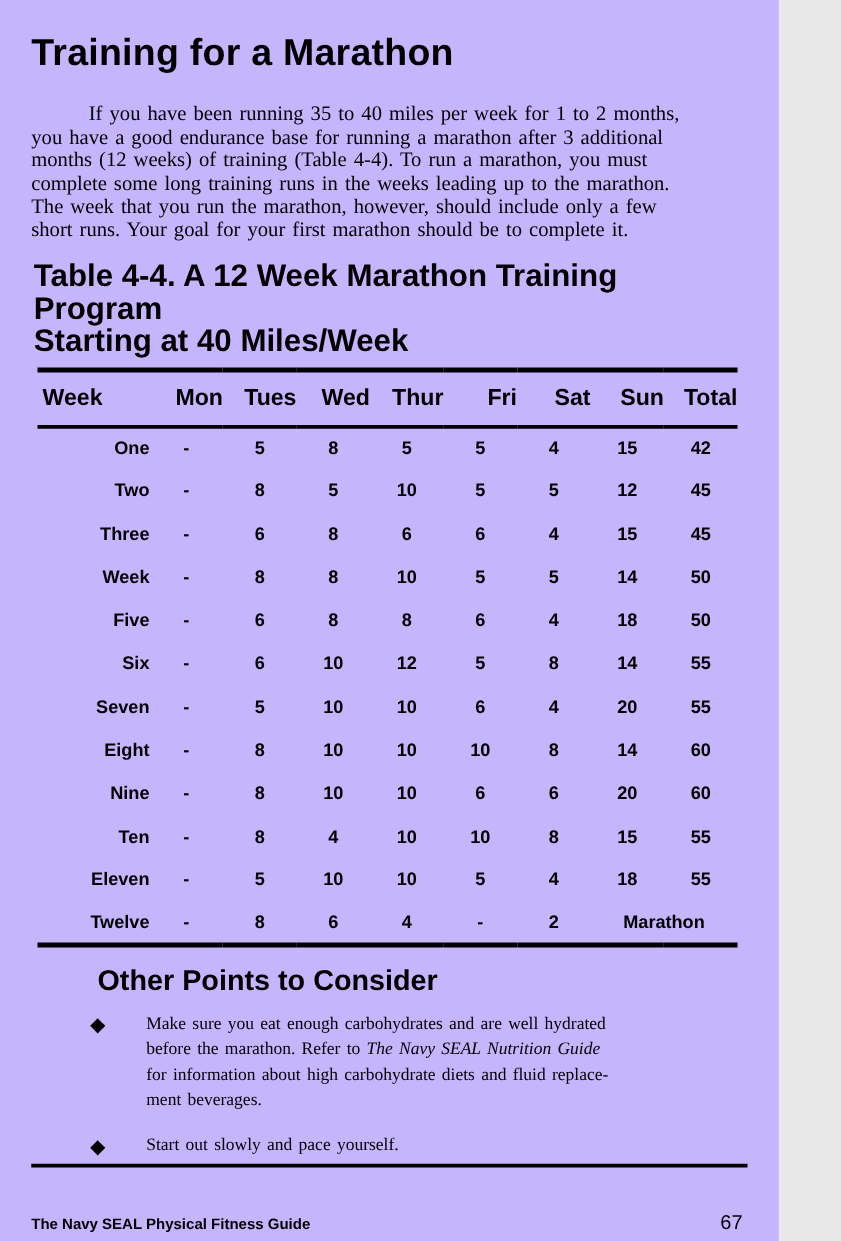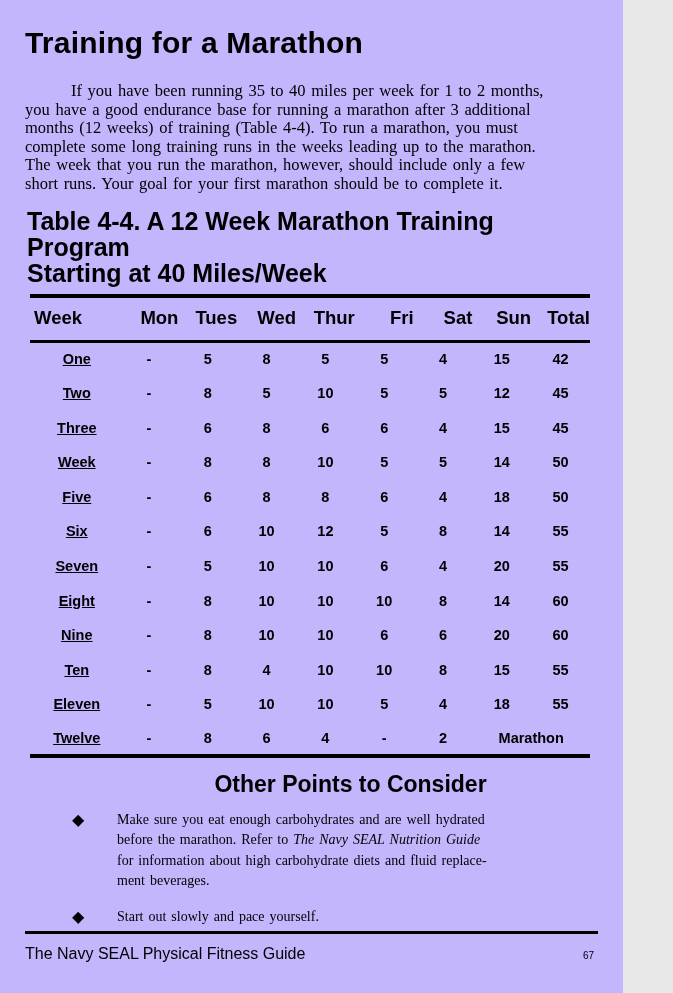--- a/index.html
+++ b/index.html
@@ -54,28 +54,27 @@
     padding: 9px 0 11px 0;
     border-bottom: 3.5px solid #000;
   }
   table.training thead th:first-child { text-align: left; padding-left: 4px; }
   table.training tbody td {
     font-size: 14.5px;
     text-align: center;
     height: 34.6px;
     vertical-align: middle;
   }
-  table.training tbody td:first-child { text-align: center; padding-left: 4px; text-decoration: underline; }
+  table.training tbody td:first-child { text-align: right; padding-left: 4px; }
   .section-heading {
     font-family: "Liberation Sans", sans-serif;
     font-weight: 700;
     font-size: 23px;
     line-height: 24px;
     margin: 14px 0 0 78px;
-    text-align: center;
   }
   .bullet {
     display: flex;
     align-items: flex-start;
     margin: 14px 22px 0 72px;
   }
   .bullet + .bullet { margin-top: 16px; }
   .bullet-icon {
     font-family: "DejaVu Sans", sans-serif;
     font-size: 16px;
@@ -95,22 +94,22 @@
     left: 25px;
     right: 25px;
     top: 931px;
     border-top: 3px solid #000;
     padding-top: 11px;
     display: flex;
     justify-content: space-between;
     align-items: baseline;
     font-family: "Liberation Sans", sans-serif;
   }
-  .footer-title { font-weight: 400; font-size: 16px; }
-  .page-number { font-weight: 400; font-size: 10px; padding-right: 4px; }
+  .footer-title { font-weight: 700; font-size: 12px; }
+  .page-number { font-weight: 400; font-size: 16px; padding-right: 4px; margin-top: 25px; }
 </style>
 </head>
 <body>
 
 <div class="page">
 
   <h1 class="doc-title">Training for a Marathon</h1>
 
   <p class="intro">If you have been running 35 to 40 miles per week for 1 to 2 months,
 you have a good endurance base for running a marathon after 3 additional

